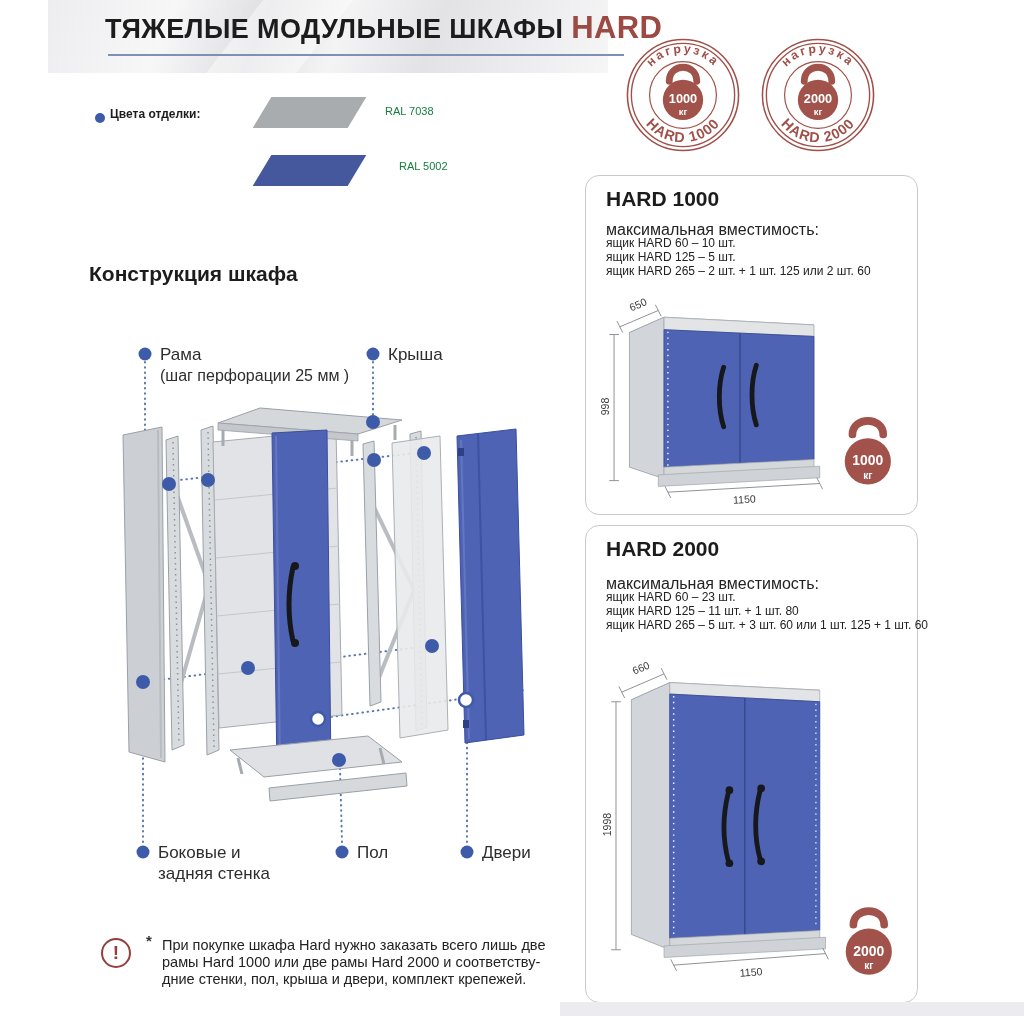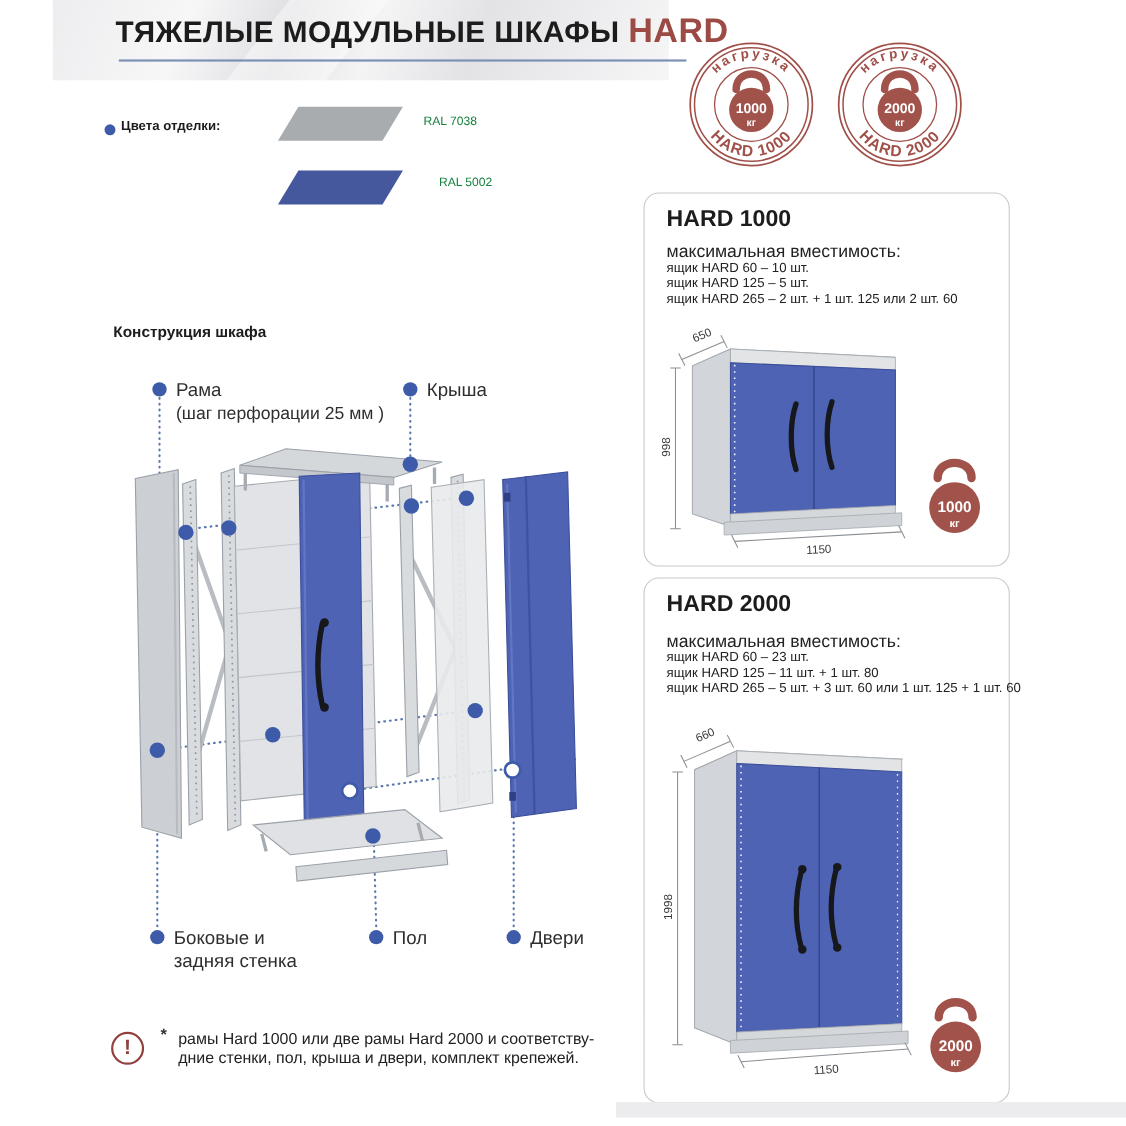--- a/index.html
+++ b/index.html
@@ -21,21 +21,21 @@
 
   
   .bullet{width:10px;height:10px;border-radius:50%;background:#3d5ba9;}
   .colors-label{left:110px;top:107px;font-size:12px;font-weight:bold;}
   .swatch{width:95px;height:31px;transform:skewX(-31deg);}
   .swatch-gray{background:#a8acaf;}
   .swatch-blue{background:#45589e;}
   .swatch-label{font-size:11px;color:#15803d;}
 
   
-  .construction-heading{left:103px;top:260px;font-size:14px;font-weight:bold;line-height:27px;margin-top:28px;}
+  .construction-heading{left:89px;top:260px;font-size:21px;font-weight:bold;line-height:27px;}
 
   
   .card{width:333px;background:#fff;border:1.5px solid #c9c9c9;border-radius:14px;box-sizing:border-box;}
   .card-title{left:20px;top:11px;font-size:21px;font-weight:bold;}
   .cap-head{left:20px;top:45px;font-size:16px;color:#222;}
   .cap-line{left:20px;font-size:12px;color:#222;white-space:nowrap;}
 
   
   .footnote-icon{left:101px;top:938px;width:30px;height:30px;border:2px solid #93403c;border-radius:50%;
     color:#93403c;font-size:19px;font-weight:bold;display:flex;align-items:center;justify-content:center;box-sizing:border-box;}
@@ -326,17 +326,18 @@
       <circle cx="0" cy="2" r="24" fill="#a1524a"></circle>
       <text x="0" y="6" text-anchor="middle" font-size="14.5" font-weight="bold" fill="#ffffff">2000</text>
       <text x="0" y="20" text-anchor="middle" font-size="10.5" font-weight="bold" fill="#ffffff">кг</text>
     </g>
   </svg>
 </div>
 
 <div class="abs footnote-icon">!</div>
 <div class="abs footnote-star">*</div>
 <div class="abs footnote-text">
+  <div>При покупке шкафа Hard нужно заказать всего лишь две</div>
   <div>рамы Hard 1000 или две рамы Hard 2000 и соответству-</div>
   <div>дние стенки, пол, крыша и двери, комплект крепежей.</div>
 </div>
 
 <div class="abs edge-strip"></div>
 
 </body></html>

